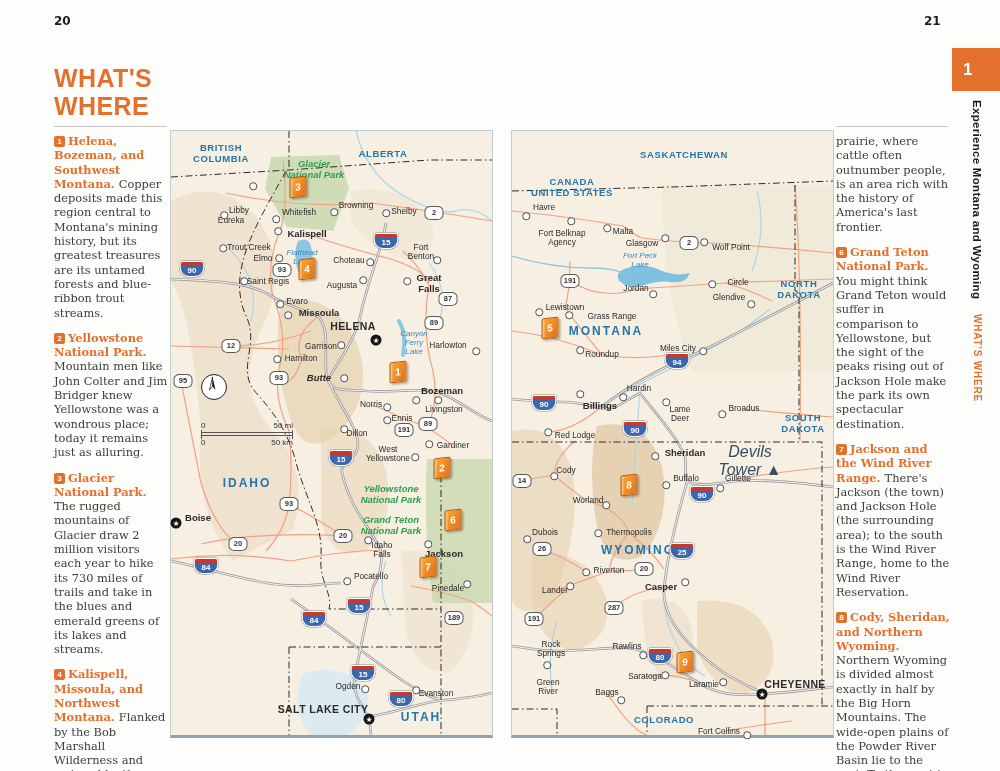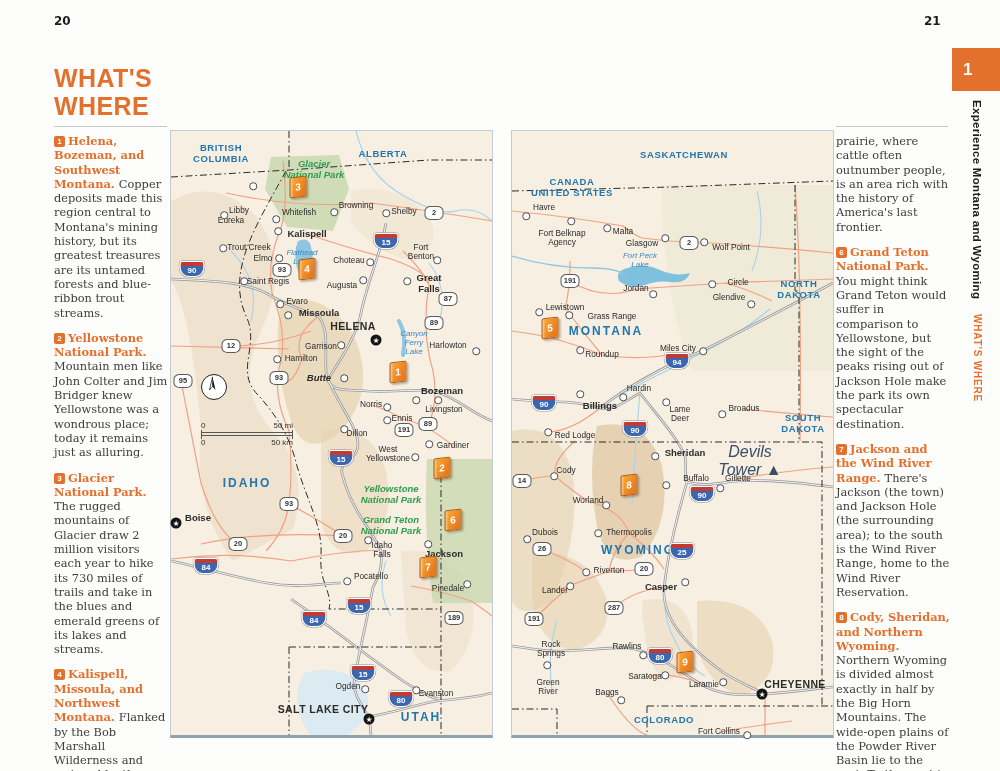--- a/index.html
+++ b/index.html
@@ -373,21 +373,21 @@
       <div class="ml city sm" style="left: 232px; top: 278px;">Broadus</div>
       <div class="ml dot" style="left: 210px; top: 283px;"></div>
       <div class="ml city sm" style="left: 63px; top: 305px;">Red Lodge</div>
       <div class="ml dot" style="left: 36px; top: 301px;"></div>
       <div class="ml city md" style="left: 173px; top: 322px;">Sheridan</div>
       <div class="ml dot" style="left: 143px; top: 325px;"></div>
       <div class="ml city it" style="left: 238px; top: 330px;">Devils
 Tower ▲</div>
       <div class="ml city sm" style="left: 54px; top: 340px;">Cody</div>
       <div class="ml dot" style="left: 42px; top: 345px;"></div>
-      <div class="ml city sm" style="left: 184px; top: 348px;">Buffalo</div>
+      <div class="ml city sm" style="left: 174px; top: 348px;">Buffalo</div>
       <div class="ml dot" style="left: 154px; top: 354px;"></div>
       <div class="ml city sm" style="left: 226px; top: 348px;">Gillette</div>
       <div class="ml dot" style="left: 208px; top: 357px;"></div>
       <div class="ml city sm" style="left: 76px; top: 370px;">Worland</div>
       <div class="ml dot" style="left: 94px; top: 374px;"></div>
       <div class="ml city sm" style="left: 33px; top: 402px;">Dubois</div>
       <div class="ml dot" style="left: 15px; top: 408px;"></div>
       <div class="ml city sm" style="left: 117px; top: 402px;">Thermopolis</div>
       <div class="ml dot" style="left: 86px; top: 402px;"></div>
       <div class="ml city sm" style="left: 97px; top: 440px;">Riverton</div>

